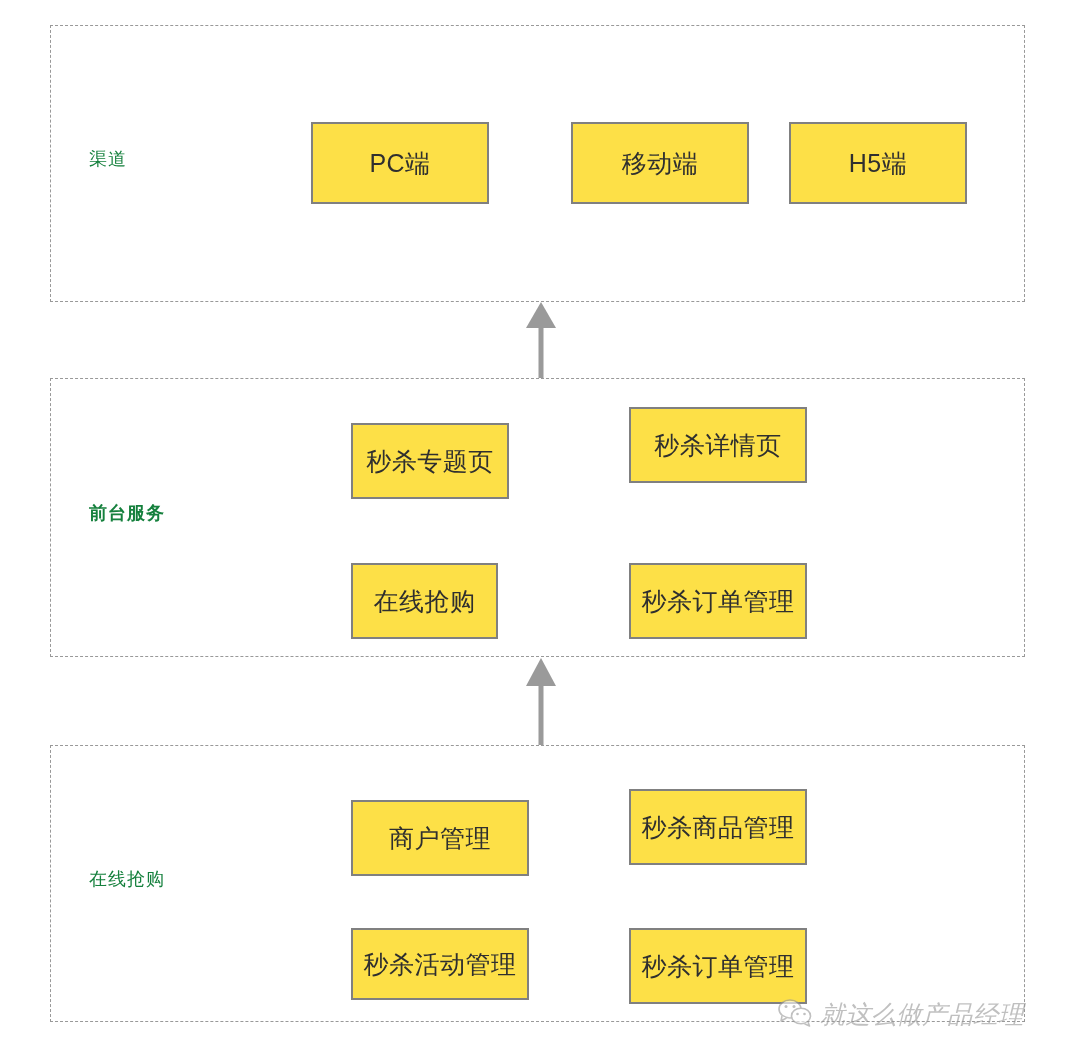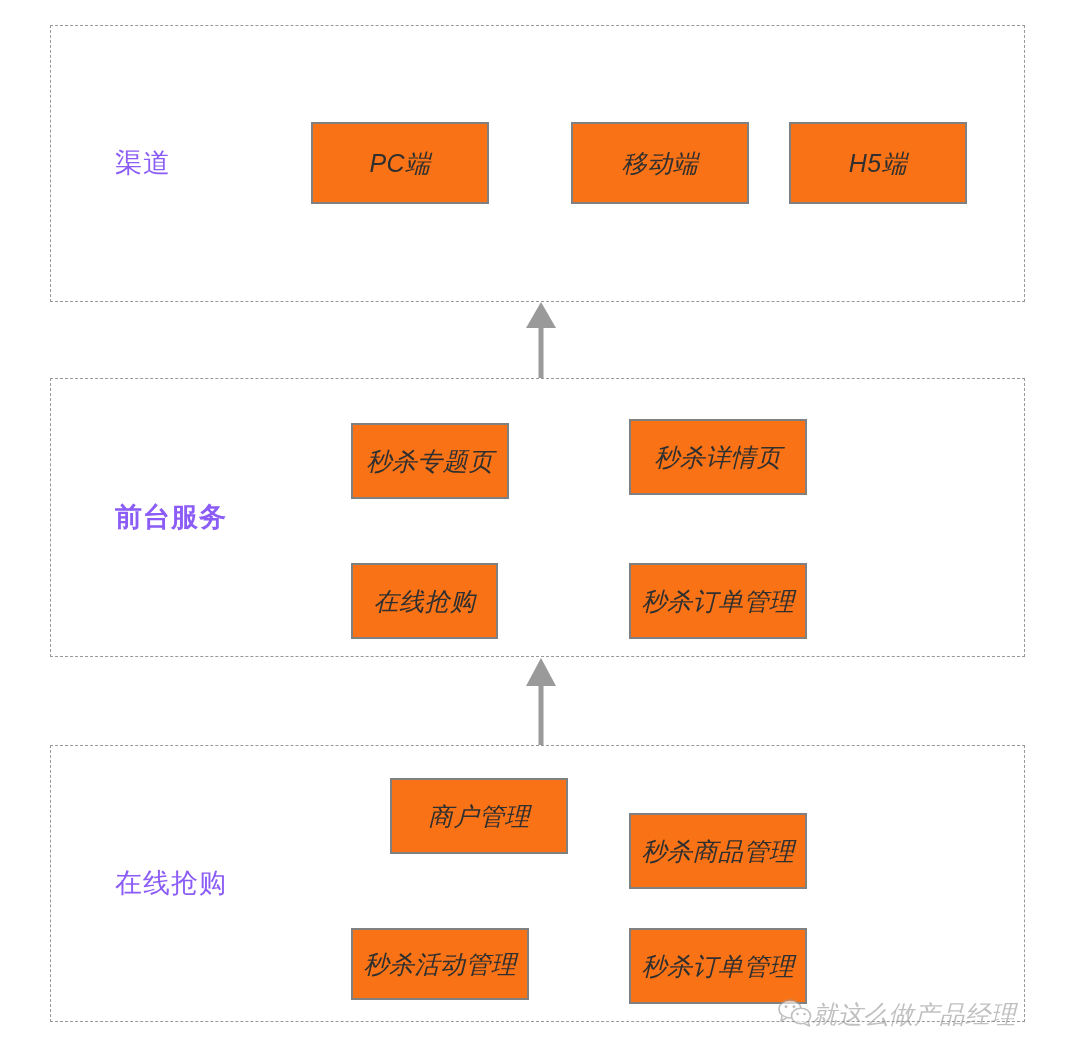--- a/index.html
+++ b/index.html
@@ -29,82 +29,80 @@
     box-sizing: border-box;
     background: #ffffff;
   }
   #layer-channel  { top: 25px;  height: 277px; }
   #layer-frontend { top: 378px; height: 279px; }
   #layer-system   { top: 745px; height: 277px; }
 
   .layer-label {
     position: absolute;
     left: 38px;
-    font-size: 27px;
+    font-size: 18px;
     line-height: 1;
-    color: #8b5cf6;
+    color: #15803d;
     letter-spacing: 1px;
     white-space: nowrap;
-    margin-left: 26px;
   }
   #layer-channel  .layer-label { top: 124px; }
   #layer-frontend .layer-label { top: 125px; font-weight: bold; }
   #layer-system   .layer-label { top: 124px; }
 
   
   .node {
     position: absolute;
     border: 2px solid #808080;
     box-sizing: border-box;
-    background: #f97316;
+    background: #fde047;
     display: flex;
     align-items: center;
     justify-content: center;
     font-size: 25px;
     color: #2f2f2f;
     letter-spacing: 0.5px;
     white-space: nowrap;
-    font-style: italic;
   }
 
   
   #node-pc     { left: 260px; top: 96px; width: 178px; height: 82px; }
   #node-mobile { left: 520px; top: 96px; width: 178px; height: 82px; }
   #node-h5     { left: 738px; top: 96px; width: 178px; height: 82px; }
 
   
   #node-seckill-topic  { left: 300px; top: 44px;  width: 158px; height: 76px; }
-  #node-seckill-detail { left: 578px; top: 40px;  width: 178px; height: 76px; }
+  #node-seckill-detail { left: 578px; top: 28px;  width: 178px; height: 76px; }
   #node-online-rush    { left: 300px; top: 184px; width: 147px; height: 76px; }
   #node-fe-order-mgmt  { left: 578px; top: 184px; width: 178px; height: 76px; }
 
   
-  #node-merchant-mgmt   { left: 300px; top: 32px;  width: 178px; height: 76px; margin-left: 39px; }
-  #node-goods-mgmt      { left: 578px; top: 43px;  width: 178px; height: 76px; margin-top: 24px; }
+  #node-merchant-mgmt   { left: 300px; top: 54px;  width: 178px; height: 76px; }
+  #node-goods-mgmt      { left: 578px; top: 43px;  width: 178px; height: 76px; }
   #node-activity-mgmt   { left: 300px; top: 182px; width: 178px; height: 72px; }
   #node-sys-order-mgmt  { left: 578px; top: 182px; width: 178px; height: 76px; }
 
   
   .arrow {
     position: absolute;
     left: 523px;
     width: 36px;
   }
   #arrow-frontend-to-channel { top: 300px; height: 80px; }
   #arrow-system-to-frontend  { top: 656px; height: 92px; }
   .arrow svg { display: block; width: 100%; height: 100%; }
 
   
   #watermark {
     position: absolute;
     left: 778px;
     top: 998px;
     display: flex;
     align-items: center;
-    gap: 0;
+    gap: 8px;
     opacity: 0.62;
   }
   #watermark .wm-text {
     font-size: 25px;
     font-style: italic;
     color: #9a9a9a;
     white-space: nowrap;
     letter-spacing: 0.5px;
   }
   #watermark .wm-icon { display: block; }

